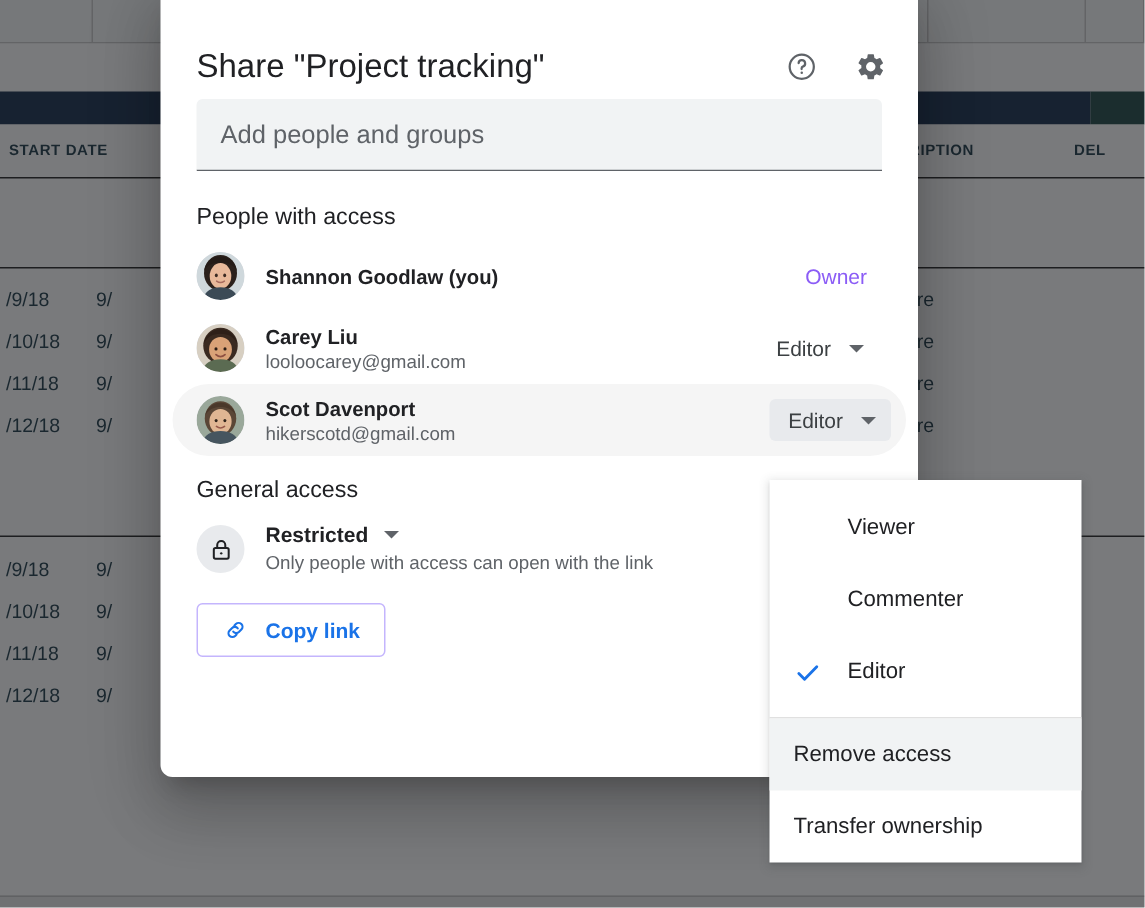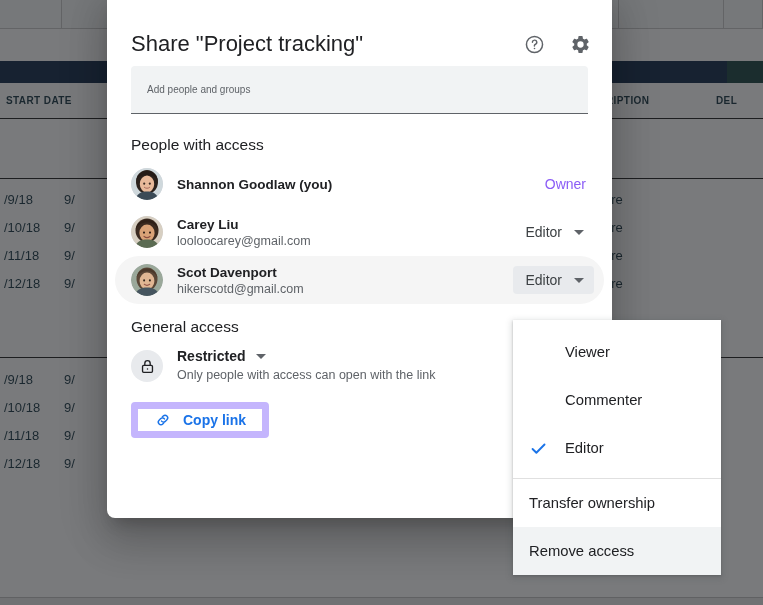--- a/index.html
+++ b/index.html
@@ -91,33 +91,33 @@
   .field-wrap { padding: 0 24px; }
   .add-field {
     background: #f1f3f4;
     border-radius: 4px 4px 0 0;
     border-bottom: 1px solid #5f6368;
     height: 48px;
     display: flex; align-items: center;
     padding: 0 16px;
   }
   .add-field-placeholder {
-    font-size: 10px; color: #5f6368;
+    font-size: 17px; color: #5f6368;
   }
 
   .section-title {
     font-size: 15.5px; color: #202124;
     padding: 22px 20px 6px 24px;
     font-weight: normal;
   }
 
   .person-row {
     display: flex; align-items: center;
     height: 48px;
-    padding: 0 18px 0 24px;
+    padding: 0 26px 0 24px;
     position: relative;
   }
   .person-row.highlighted {
     background: #f5f5f5;
     border-radius: 24px;
     margin: 0 8px;
     padding-left: 16px;
     padding-right: 10px;
   }
   .avatar {
@@ -157,21 +157,21 @@
     flex: 0 0 32px;
     margin-top: 2px;
   }
   .gen-text { padding-left: 14px; }
   .gen-line1 { display: flex; align-items: center; gap: 11px; }
   .gen-value { font-size: 14px; font-weight: bold; color: #202124; }
   .gen-sub { font-size: 12.5px; color: #5f6368; padding-top: 4px; }
 
   .copy-link-btn {
     display: inline-flex; align-items: center; gap: 11px;
-    border: 7px solid #c4b5fd;
+    border: 1px solid #c4b5fd;
     border-radius: 4px;
     height: 36px;
     padding: 0 16px;
     margin: 20px 0 0 24px;
     color: #1a73e8;
     font-size: 14px; font-weight: bold;
     cursor: pointer;
     background: #fff;
   }
 
@@ -432,19 +432,19 @@
     </div>
     <div class="menu-item">
       <span class="check-slot">
         <svg width="19" height="19" viewBox="0 0 24 24" fill="none" stroke="#1a73e8" stroke-width="2.4" stroke-linecap="round" stroke-linejoin="round">
           <path d="M4.5 12.6l4.8 4.8L19.6 7"></path>
         </svg>
       </span>
       <span>Editor</span>
     </div>
     <div class="menu-divider"></div>
+    <div class="menu-item hovered plain">
+      <span>Remove access</span>
+    </div>
     <div class="menu-item plain">
       <span>Transfer ownership</span>
     </div>
-    <div class="menu-item hovered plain">
-      <span>Remove access</span>
-    </div>
   </div>
 
 </body></html>

